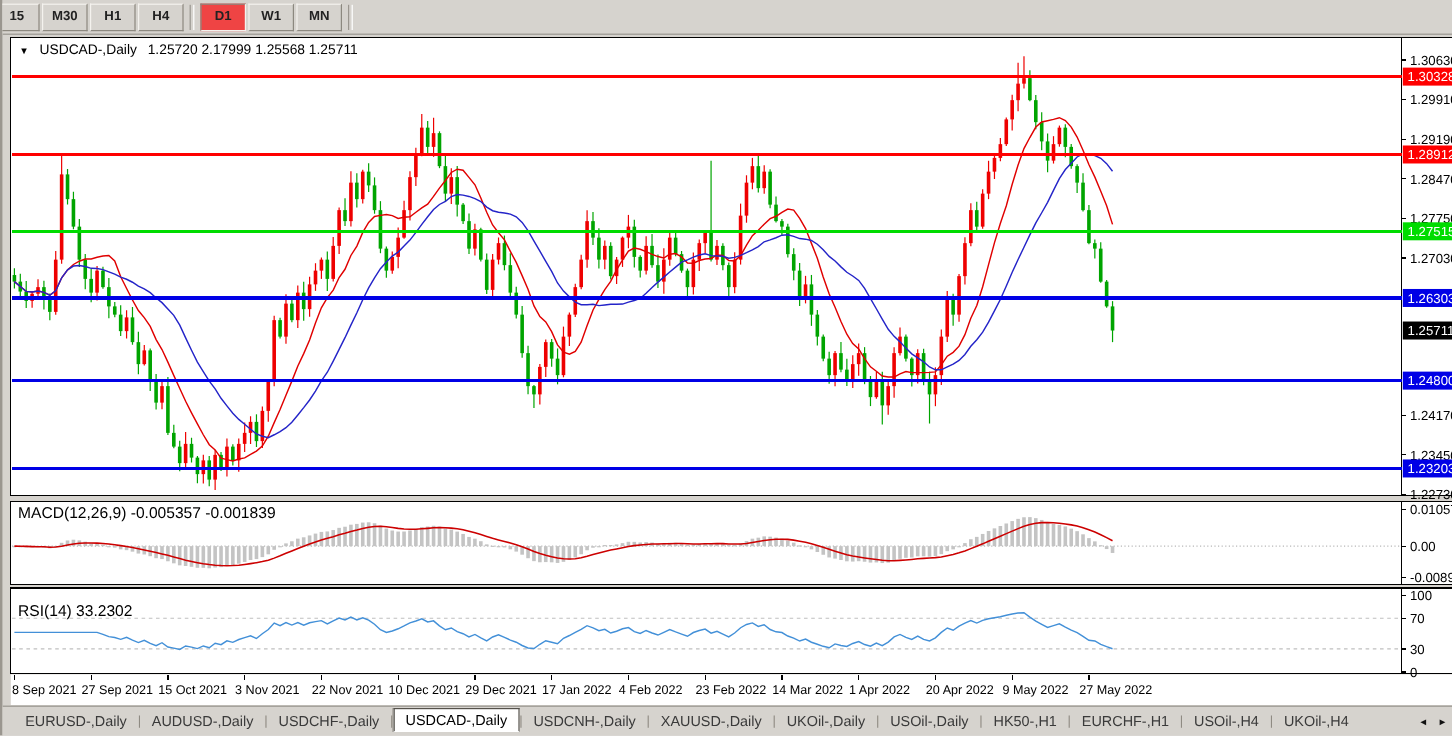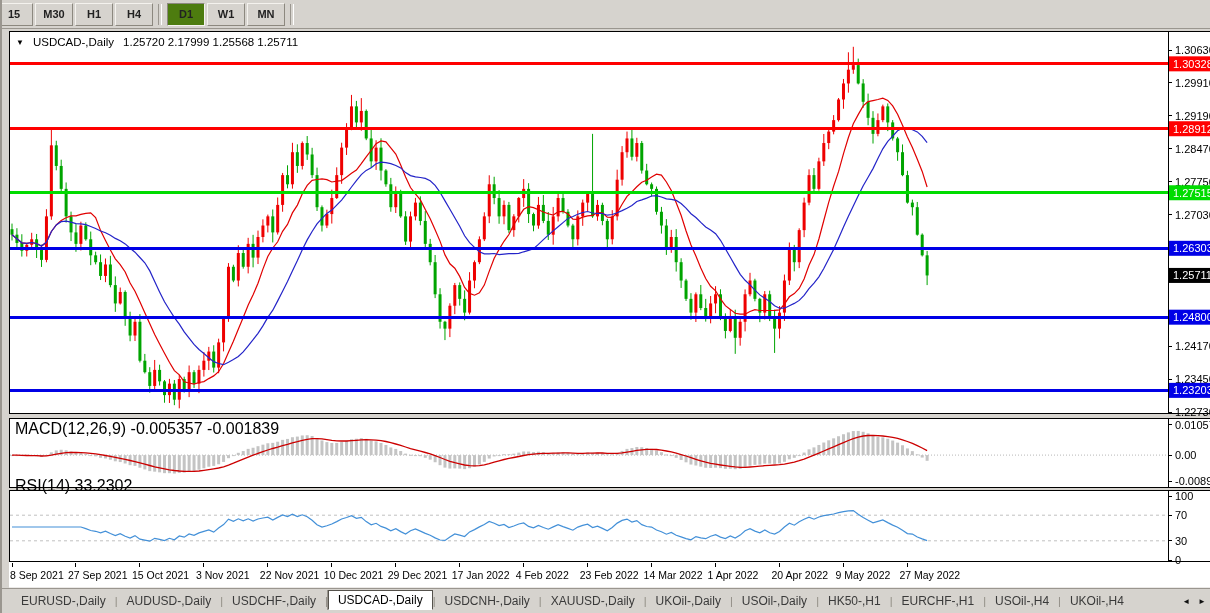--- a/index.html
+++ b/index.html
@@ -4,28 +4,28 @@
 <style>
   html,body{margin:0;padding:0;background:#D6D3CE;font-family:"Liberation Sans",sans-serif;}
   .screen{position:relative;width:1210px;height:613px;overflow:hidden;background:#D6D3CE;border-left:2px solid #9a968f;}
   
   .toolbar{position:absolute;left:0;top:0;width:1210px;height:29px;background:#D6D3CE;
            border-bottom:1px solid #9a968f;display:flex;align-items:center;padding-left:0;box-sizing:border-box;}
   .tf-btn{height:21px;min-width:24px;padding:0 6px;margin:0 1px;display:flex;align-items:center;justify-content:center;
           font-size:11px;font-weight:600;color:#222;background:#D6D3CE;
           border:1px solid;border-color:#f4f2ee #8c887f #8c887f #f4f2ee;cursor:default;}
   .tf-btn.first{margin-left:-7px;}
-  .tf-btn.active{background:#4d7c0f;border-color:#8c887f #f4f2ee #f4f2ee #8c887f;}
+  .tf-btn.active{background:#ef4444;border-color:#8c887f #f4f2ee #f4f2ee #8c887f;}
   .tf-sep{width:2px;height:21px;margin:0 4px;border-left:1px solid #9a968f;border-right:1px solid #ffffff;}
   
   .chart-title{position:absolute;left:14px;top:36px;font-size:11.5px;color:#000;display:flex;gap:9px;align-items:center;z-index:5;}
   .chart-title .tri{font-size:8px;color:#000;}
-  .panel-label{position:absolute;left:13px;font-size:16px;color:#000;z-index:5;}
+  .panel-label{position:absolute;left:13px;font-size:13px;color:#000;z-index:5;}
   .panel-label.macd{top:420px;}
-  .panel-label.rsi{top:477px;}
+  .panel-label.rsi{top:501px;}
   
   .tabbar{position:absolute;left:0;top:588px;width:1210px;height:25px;background:#D6D3CE;border-top:1px solid #9a968f;
           display:flex;align-items:center;padding-left:10px;box-sizing:border-box;z-index:6;}
   .tab{font-size:12px;color:#3a3a3a;padding:2px 9px;white-space:nowrap;cursor:default;}
   .tab.active{background:#ffffff;color:#000;border:1px solid #55524c;border-bottom-color:#fff;position:relative;top:-1px;
               box-shadow:1px 0 0 #fff inset, -1px 0 0 #9a968f;}
   .tab-div{color:#8f8b83;font-size:11px;}
   .tab-scroll{margin-left:auto;margin-right:6px;display:flex;gap:8px;align-items:center;}
   .tab-scroll span{font-size:8px;color:#111;cursor:default;}
   svg text{font-family:"Liberation Sans",sans-serif;}

